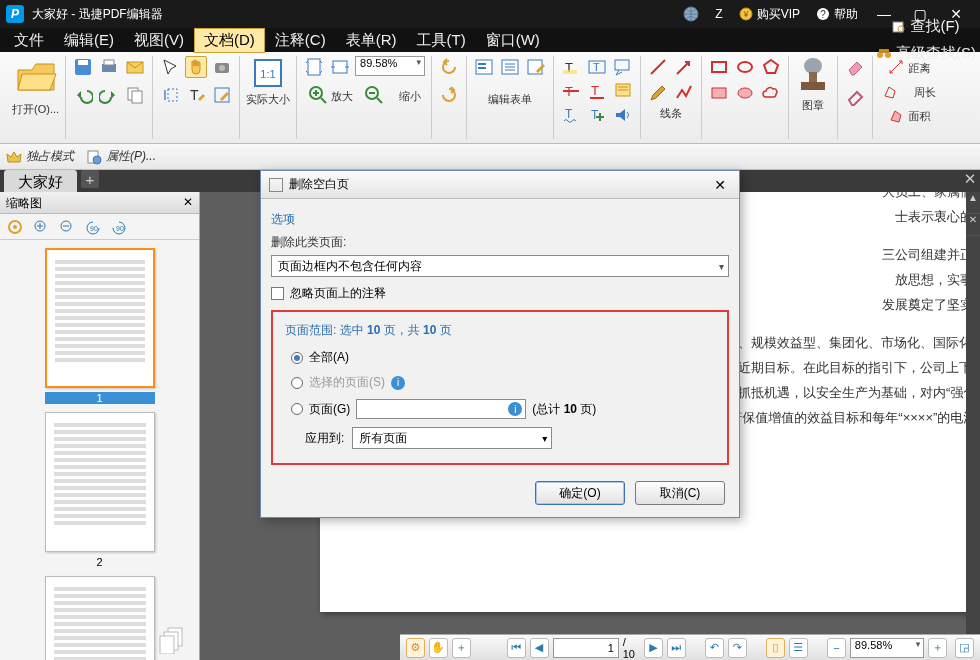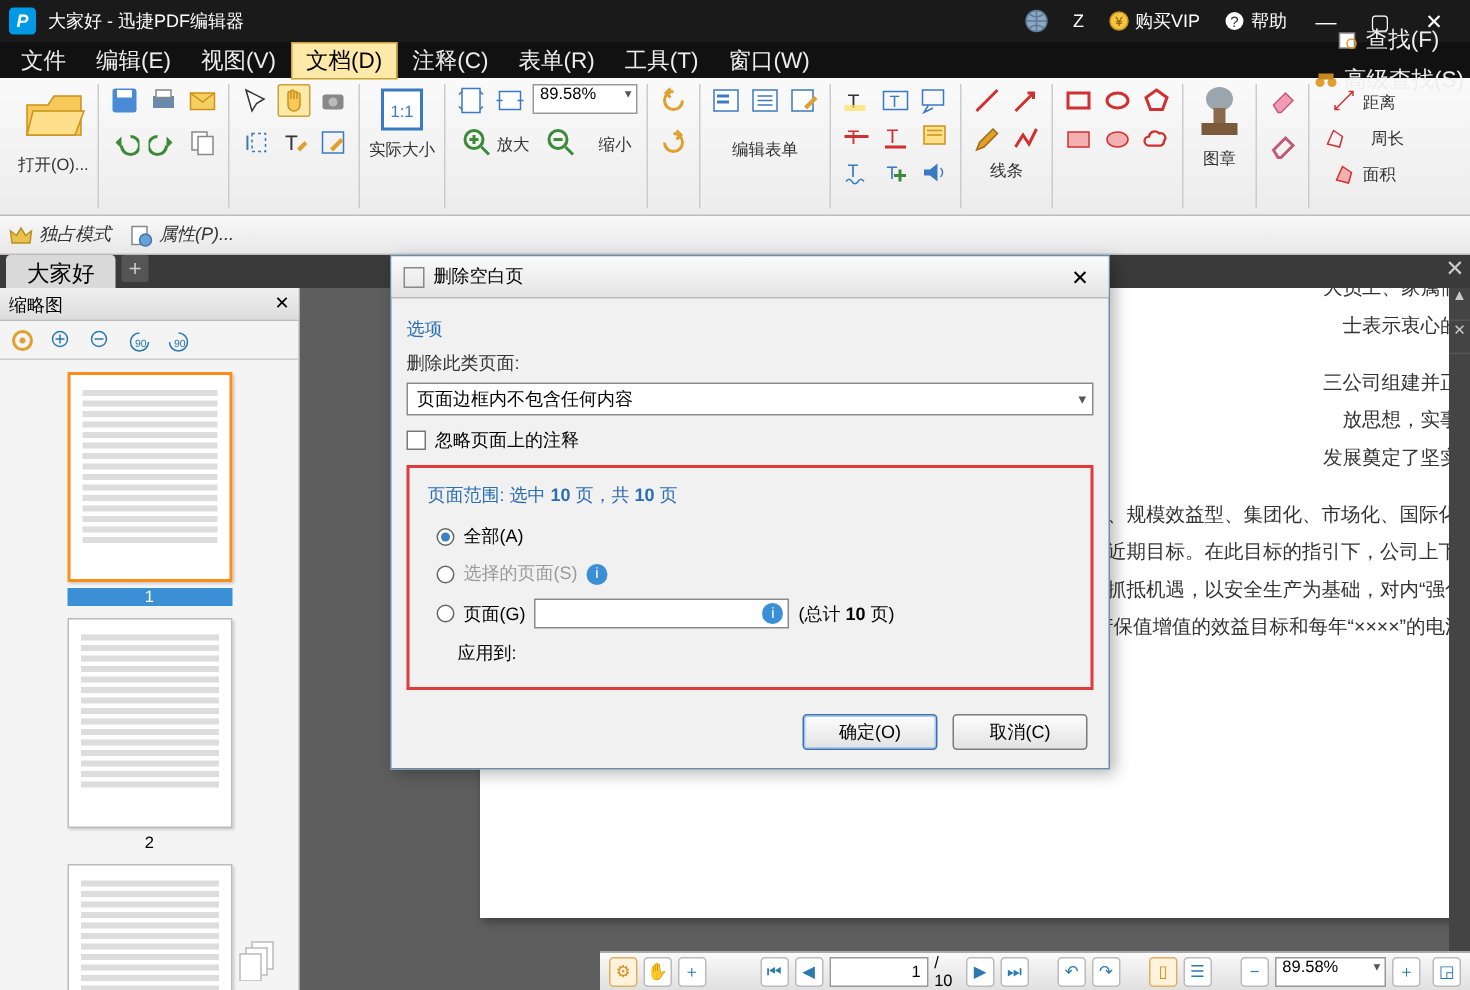--- a/index.html
+++ b/index.html
@@ -716,20 +716,23 @@
         <span>页面(G)</span>
         <div class="txtfield">
             <span class="info-icon i">i</span>
           </div>
         <span>
           <span>(总计 </span><span class="bold">10</span><span> 页)</span>
         </span>
       </div>
       <div class="apply-row">
         <span>应用到:</span>
+        <div class="apply-combo">
+            <span>所有页面</span>
+          </div>
       </div>
     </div>
   </div>
   <div class="dlg-buttons">
     <button class="dlg-btn primary">确定(O)</button>
     <button class="dlg-btn">取消(C)</button>
   </div>
 </div>
 
 </body></html>

